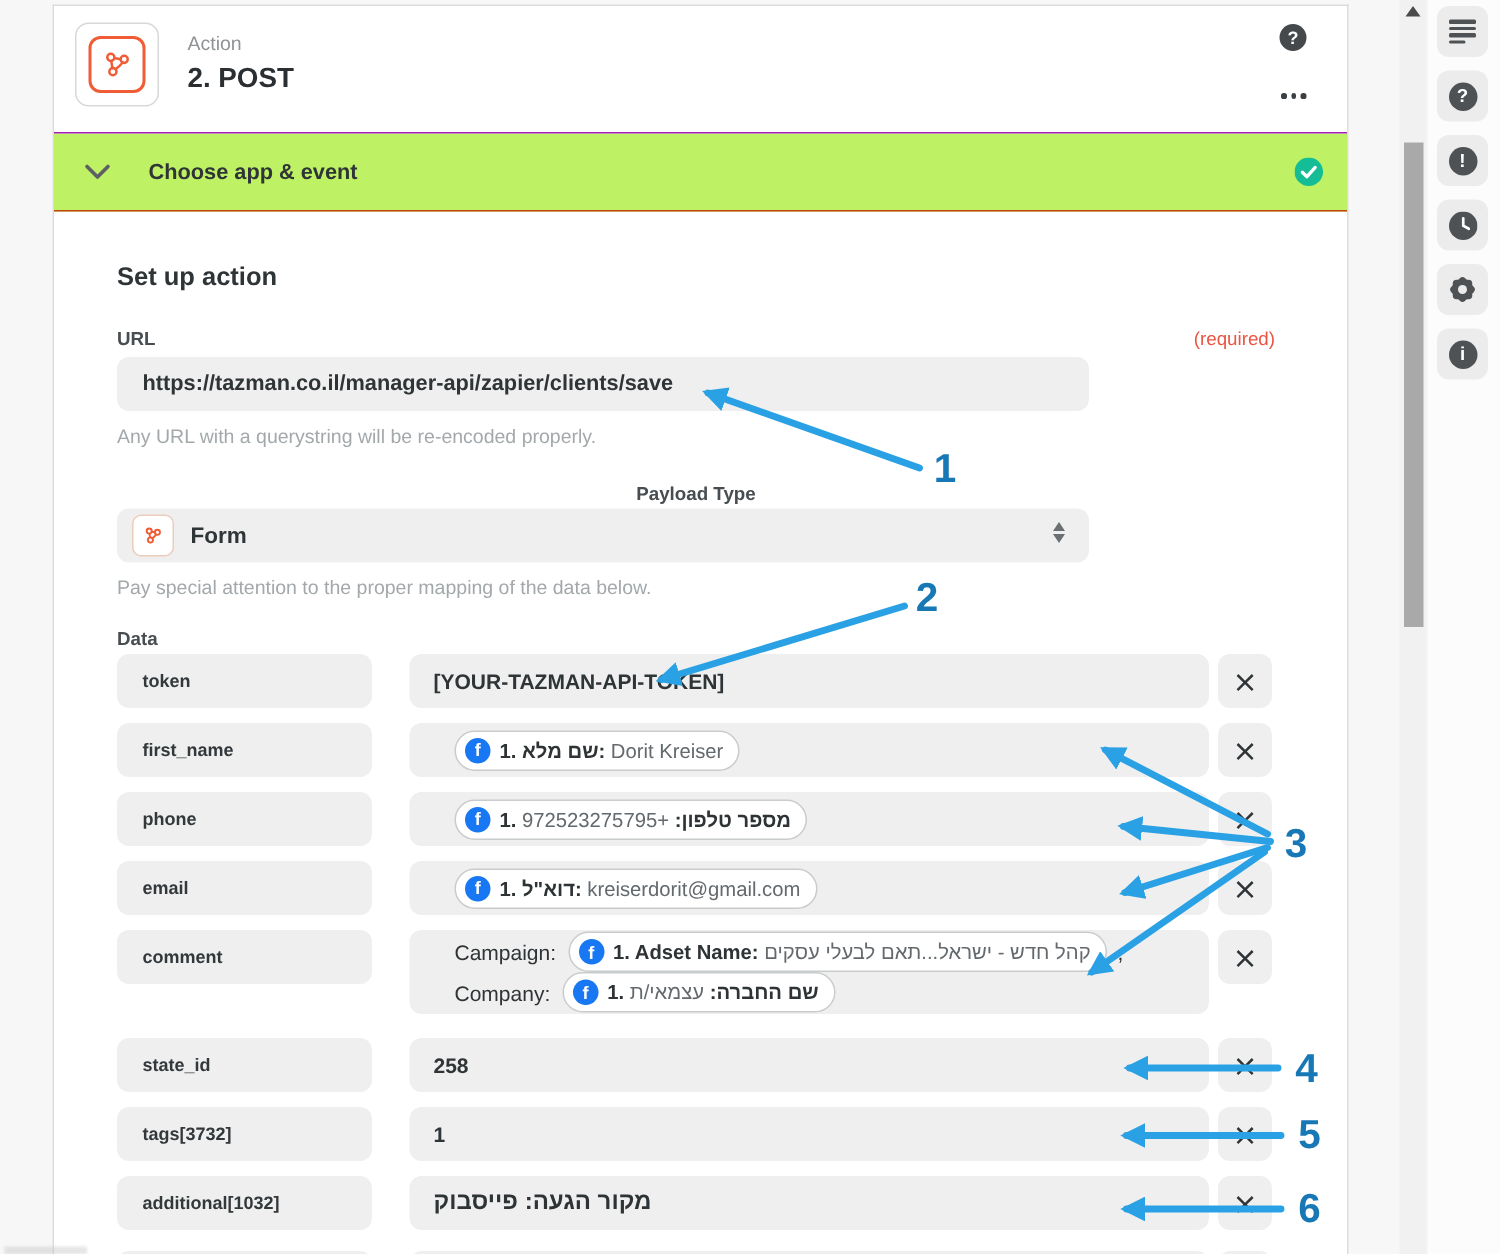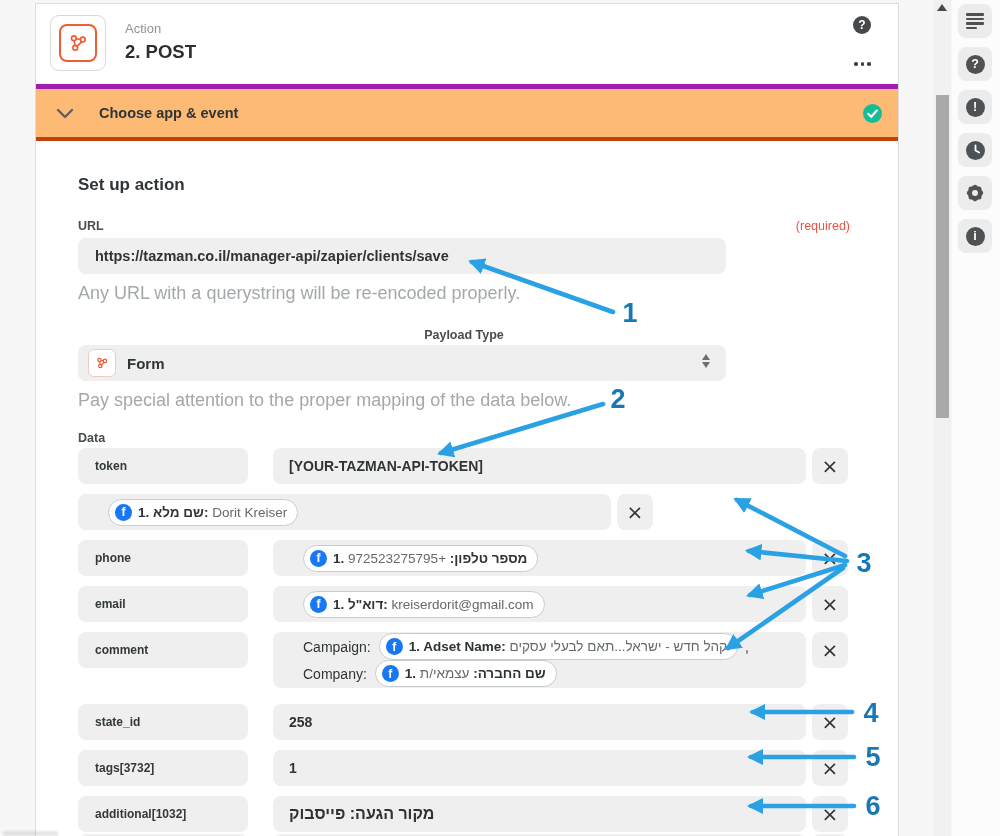--- a/index.html
+++ b/index.html
@@ -6,59 +6,59 @@
   html,body { width:1000px; height:836px; }
   body {
     position:relative; overflow:hidden; background:#f7f7f7;
     font-family:"Liberation Sans","DejaVu Sans",sans-serif; color:#33383b;
   }
   .card {
     position:absolute; left:35px; top:3px; width:864px; height:840px;
     background:#fff; border:1px solid #dcdcdc; border-bottom:none;
   }
   
-  .card-header { position:relative; height:85px; border-bottom:5px solid #a21caf; background:#fff; }
+  .card-header { position:relative; height:85px; border-bottom:1px solid #a21caf; background:#fff; }
   .app-icon {
     position:absolute; left:14px; top:11px; width:56px; height:56px;
     border:1px solid #d8d8d8; border-radius:9px; background:#fff;
     display:flex; align-items:center; justify-content:center;
   }
   .app-icon-inner {
     width:38px; height:38px; border:2px solid #f05c35; border-radius:8px;
     display:flex; align-items:center; justify-content:center;
   }
   .kicker { position:absolute; left:89px; top:17px; font-size:13px; color:#8e9396; }
   .step-title { position:absolute; left:89px; top:37px; font-size:18.5px; font-weight:700; color:#2b2f32; }
   .circle-ico {
     width:18px; height:18px; border-radius:50%; background:#46494c; color:#fff;
     font-size:12px; font-weight:700; display:flex; align-items:center; justify-content:center;
   }
   .header-help { position:absolute; left:817px; top:12px; }
   .header-more { position:absolute; left:818px; top:58px; display:flex; gap:3px; }
   .dot { width:3.5px; height:3.5px; border-radius:50%; background:#3b3f42; }
   
   .choose-bar {
-    height:52px; border-bottom:4px solid #c2410c; background:#fdba74;
+    height:52px; border-bottom:1px solid #c2410c; background:#bef264;
     display:flex; align-items:center; padding:0 16px 0 20px; cursor:pointer;
   }
   .choose-label { margin-left:25px; font-size:14.5px; font-weight:700; color:#2f3437; }
   .spacer { flex:1; }
   
   .main { padding:34px 0 0 42px; }
   .h2 { font-size:17px; font-weight:700; color:#2f3437; }
   .cw { width:772px; }
   .label-row { display:flex; justify-content:space-between; align-items:baseline; margin-top:24px; }
   .flabel { font-size:12.5px; font-weight:700; color:#474d50; }
   .required { font-size:12.5px; color:#ea5440; }
   .field {
     width:648px; height:36px; background:#efefef; border-radius:8px;
     display:flex; align-items:center; padding-left:17px; margin-top:5px;
     font-size:14.5px; font-weight:600; color:#2f3437;
   }
-  .help { font-size:18px; color:#a3a8ab; margin-top:9px; }
+  .help { font-size:13px; color:#a3a8ab; margin-top:9px; }
   .select-field { position:relative; padding-left:10px; cursor:pointer; }
   .payload-ico-box {
     width:28px; height:28px; background:#fff; border:1px solid #eccdbc; border-radius:6px;
     display:flex; align-items:center; justify-content:center;
   }
   .select-text { margin-left:11px; font-size:15px; font-weight:600; color:#2f3437; }
   .updown { position:absolute; right:16px; top:9px; display:flex; flex-direction:column; gap:2px; }
   .tri-up { width:0; height:0; border-left:4.5px solid transparent; border-right:4.5px solid transparent; border-bottom:6px solid #6b6f72; }
   .tri-down { width:0; height:0; border-left:4.5px solid transparent; border-right:4.5px solid transparent; border-top:6px solid #6b6f72; }
   
@@ -202,20 +202,21 @@
 
     <div class="rows">
 
       <div class="row">
         <div class="key-field">token</div>
         <div class="val-field">[YOUR-TAZMAN-API-TOKEN]</div>
         <button class="x-btn">×</button>
       </div>
 
       <div class="row">
+        <div class="key-field">first_name</div>
         <div class="val-field pillpad">
           <span class="pill">
             <span class="fb-ico">f</span>
             <span class="pill-text"><b>1. שם מלא:</b><span class="pv"> Dorit Kreiser</span></span>
           </span>
         </div>
         <button class="x-btn">×</button>
       </div>
 
       <div class="row">

